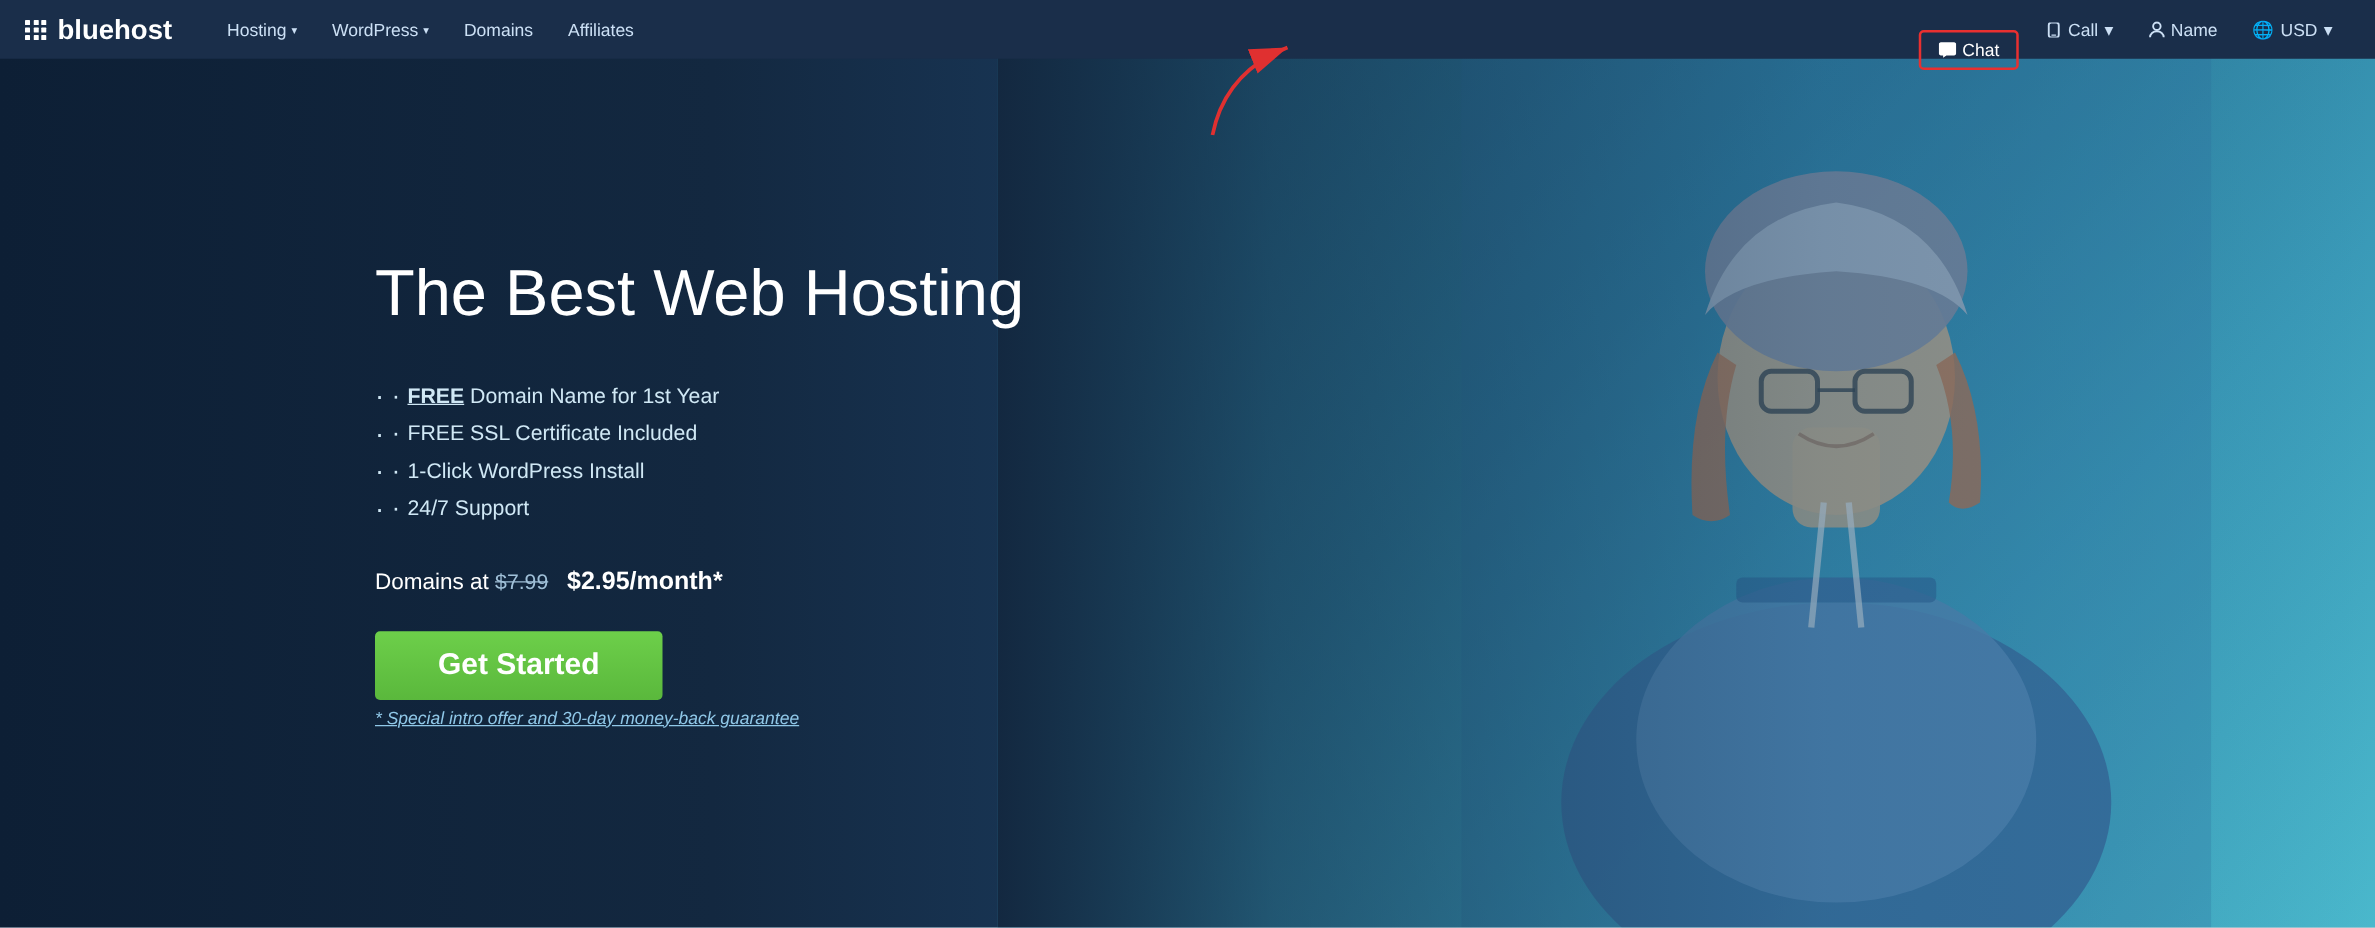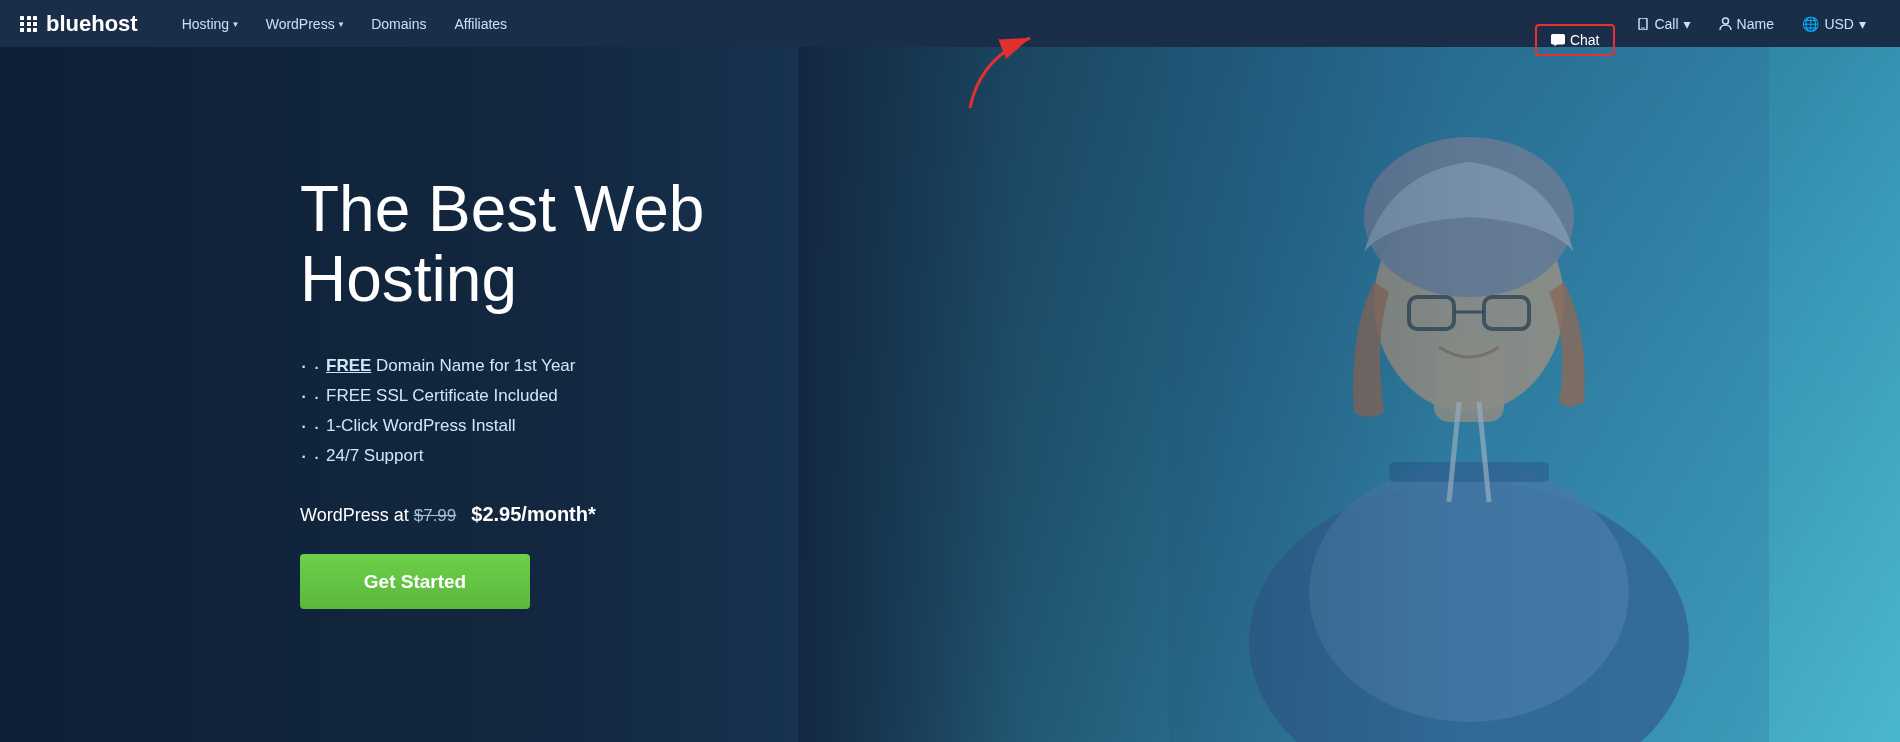--- a/index.html
+++ b/index.html
@@ -112,21 +112,21 @@
       height: calc(100% - 47px);
       display: flex;
       flex-direction: column;
       justify-content: center;
       padding-left: 300px;
       padding-right: 40px;
       z-index: 5;
     }
 
     .hero-title {
-      font-size: 64px;
+      font-size: 52px;
       color: white;
       font-weight: 300;
       margin-bottom: 41px;
       line-height: 1.1;
     }
 
     .hero-bullets {
       list-style: none;
       margin-bottom: 28px;
     }
@@ -165,21 +165,21 @@
       color: white;
     }
 
     .get-started-btn {
       background: #5cb85c;
       color: white;
       border: none;
       padding: 0;
       width: 230px;
       height: 55px;
-      font-size: 19px;
+      font-size: 24px;
       font-weight: 600;
       border-radius: 4px;
       cursor: pointer;
       margin-bottom: 6px;
       background: linear-gradient(to bottom, #6dcf4a, #5ab83c);
     }
 
     .promo-note {
       color: #90c8e8;
       font-size: 14px;
@@ -381,23 +381,24 @@
       <span style="margin-right:6px;font-size:20px;line-height:1;">·</span>
       <span>1-Click WordPress Install</span>
     </li>
     <li>
       <span style="margin-right:6px;font-size:20px;line-height:1;">·</span>
       <span>24/7 Support</span>
     </li>
   </ul>
 
   <div class="pricing-line">
-    <span>WordPress at </span>
+    <span>Domains at </span>
     <span class="old-price">$7.99</span>
     &nbsp;
     <span class="new-price">$2.95/month*</span>
   </div>
 
   <button class="get-started-btn">
     <span>Get Started</span>
   </button>
 
+  <a class="promo-note" href="#">* Special intro offer and 30-day money-back guarantee</a>
 </div>
 
 </body></html>

